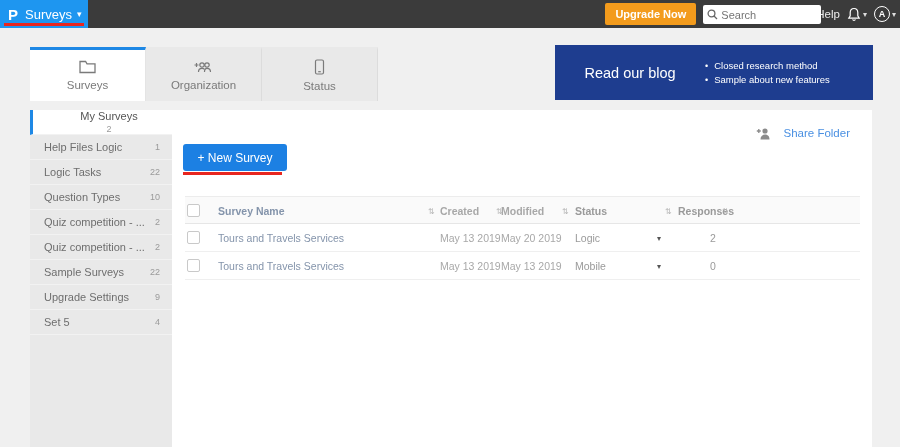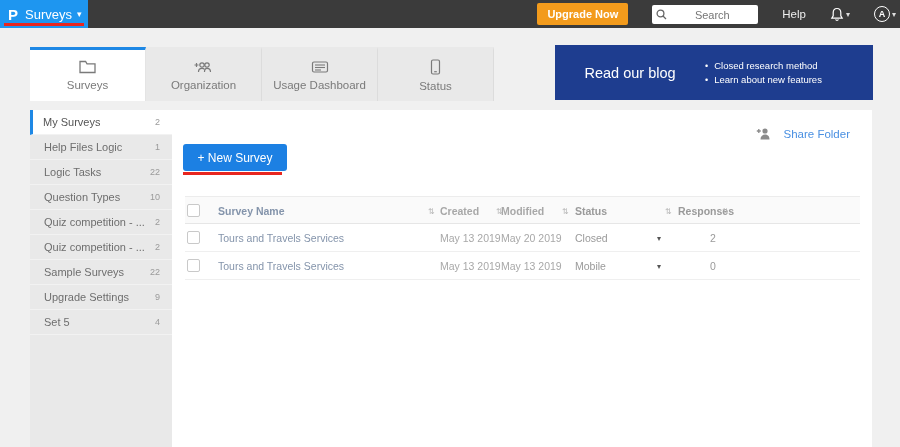--- a/index.html
+++ b/index.html
@@ -8,25 +8,25 @@
 
   
   .topbar { position:absolute; top:0; left:0; width:900px; height:28px; background:#3b3b3b; }
   .logo-box { position:absolute; top:0; left:0; width:88px; height:28px; background:#1e96f0; display:flex; align-items:center; padding-left:8px; cursor:pointer; }
   .logo-glyph { color:#fff; font-size:15px; font-weight:bold; margin-right:7px; }
   .logo-title { color:#fff; font-size:13px; }
   .logo-caret { color:#fff; font-size:9px; margin-left:5px; }
   .logo-underline { position:absolute; left:4px; top:23px; width:80px; height:3px; background:#e8261f; }
   .nsv-underline { position:absolute; left:183px; top:172px; width:99px; height:3px; background:#e8261f; }
 
-  .topbar-right { position:absolute; right:4px; top:0; height:28px; display:flex; align-items:center; gap:24px;padding-left:40px; }
+  .topbar-right { position:absolute; right:4px; top:0; height:28px; display:flex; align-items:center; gap:7px;padding-left:40px; }
   .upgrade-btn { background:#f39b1c; color:#fff; border:none; font-family:inherit; font-size:11px; font-weight:bold; padding:5px 10px; border-radius:2px; cursor:pointer; }
   .search-wrap { position:relative; width:106px; height:19px; }
   .search-wrap svg { position:absolute; left:4px; top:4px; }
-  .search-input { width:106px; height:19px; border:none; border-radius:2px; font-family:inherit; font-size:11px; padding:0 4px 0 18px; color:#444;text-align:center; }
+  .search-input { width:118px; height:19px; border:none; border-radius:2px; font-family:inherit; font-size:11px; padding:0 4px 0 18px; color:#444; }
   .help-label { color:#eee; font-size:11.5px; cursor:pointer; }
   .icon-btn { display:flex; align-items:center; cursor:pointer; }
   .tb-caret { color:#ddd; font-size:8px; margin-left:2px; }
   .avatar { width:16px; height:16px; border:1.5px solid #fff; border-radius:50%; color:#fff; font-size:9px; font-weight:bold; display:flex; align-items:center; justify-content:center; }
 
   
   .tabs { position:absolute; top:47px; left:30px; display:flex; }
   .tab { width:116px; height:54px; background:#e9e9e9; border-right:1px solid #dcdcdc; border-top:3px solid transparent; display:flex; flex-direction:column; align-items:center; justify-content:center; gap:5px; cursor:pointer; }
   .tab.active { background:#fff; border-top-color:#1e88e5; border-right-color:#e4e4e4; }
   .tab-label { font-size:11.5px; color:#7a7a7a; }
@@ -35,29 +35,29 @@
   
   .blog-panel { position:absolute; left:555px; top:45px; width:318px; height:55px; background:#1e3d8f; display:flex; align-items:center; cursor:pointer; }
   .blog-title { color:#fff; font-size:14.5px; width:150px; text-align:center; }
   .blog-bullets { list-style:none; }
   .blog-bullets li { color:#fff; font-size:9.5px; margin:3px 0; display:flex; align-items:center; }
   .blog-bullet-dot { font-size:9px; margin-right:6px; }
 
   
   .sidebar { position:absolute; left:30px; top:110px; width:142px; height:337px; background:#e9e9e9; }
   .side-item { position:relative; height:25px; display:flex; align-items:center; justify-content:space-between; padding:0 12px 0 14px; border-bottom:1px solid #f2f2f2; cursor:pointer; }
-  .side-item.active { background:#fff; border-left:3px solid #1e88e5; padding-left:10px; }
+  .side-item.active { background:#fff; border-left:3px solid #1e88e5; padding-left:25px;flex-direction:column; }
   .side-label { font-size:11px; color:#6e6e6e; white-space:nowrap; overflow:hidden; }
   .side-item.active .side-label { color:#555; }
   .side-count { font-size:9px; color:#9a9a9a; }
 
   
   .main { position:absolute; left:172px; top:110px; width:700px; height:337px; background:#fff; }
   .new-survey-btn { position:absolute; left:11px; top:34px; width:104px; height:27px; background:#1c80e3; color:#fff; border:none; border-radius:3px; font-family:inherit; font-size:12px; cursor:pointer; }
-  .share-folder { position:absolute; right:22px; top:17px; display:flex; align-items:center; gap:12px; cursor:pointer; }
+  .share-folder { position:absolute; right:22px; top:17px; display:flex; gap:12px; cursor:pointer; }
   .share-label { color:#4a90e2; font-size:11.5px; }
 
   
   .table { position:absolute; left:13px; top:86px; width:675px; }
   .t-row { position:relative; height:28px; border-bottom:1px solid #efefef; }
   .t-head { background:#fafafa; border-top:1px solid #ececec; border-bottom:1px solid #e6e6e6; }
   .cell { position:absolute; top:0; height:28px; display:flex; align-items:center; font-size:10.5px; }
   .hdr { color:#555; font-weight:bold; }
   .sort-ic { color:#b5b5b5; font-size:8px; cursor:pointer; }
   .checkbox { position:absolute; left:2px; top:7px; width:13px; height:13px; border:1px solid #c9c9c9; border-radius:2px; background:#fff; cursor:pointer; }
@@ -116,47 +116,38 @@
       <svg width="19" height="14" viewBox="0 0 19 14">
           <circle cx="8" cy="5" r="2.2" fill="none" stroke="#7a7a7a" stroke-width="1.2"></circle>
           <circle cx="13" cy="5" r="2.2" fill="none" stroke="#7a7a7a" stroke-width="1.2"></circle>
           <path d="M4.5 12 C4.5 9.5 6 8.4 8 8.4 C9 8.4 10 8.7 10.5 9.3" fill="none" stroke="#7a7a7a" stroke-width="1.2"></path>
           <path d="M10.5 12 C10.5 9.8 11.5 8.4 13 8.4 C15 8.4 16.5 9.5 16.5 12" fill="none" stroke="#7a7a7a" stroke-width="1.2"></path>
           <path d="M2.5 3 L2.5 7 M0.5 5 L4.5 5" stroke="#7a7a7a" stroke-width="1.2"></path>
         </svg>
       <span class="tab-label">Organization</span>
     </div>
     <div class="tab">
-      <svg width="18" height="14" viewBox="0 0 18 14">
-          <rect x="1.5" y="2" width="15" height="10" rx="1.5" fill="none" stroke="#7a7a7a" stroke-width="1.2"></rect>
-          <line x1="4" y1="5" x2="14" y2="5" stroke="#7a7a7a" stroke-width="1.1"></line>
-          <line x1="4" y1="7.5" x2="14" y2="7.5" stroke="#7a7a7a" stroke-width="1.1"></line>
-          <line x1="4" y1="10" x2="10" y2="10" stroke="#7a7a7a" stroke-width="1.1"></line>
-        </svg>
-      <span class="tab-label">Usage Dashboard</span>
-    </div>
-    <div class="tab">
       <svg width="11" height="16" viewBox="0 0 11 16">
           <rect x="1.5" y="1" width="8" height="14" rx="1.5" fill="none" stroke="#7a7a7a" stroke-width="1.2"></rect>
           <line x1="4.2" y1="12.7" x2="6.8" y2="12.7" stroke="#7a7a7a" stroke-width="1.2"></line>
         </svg>
       <span class="tab-label">Status</span>
     </div>
   </nav>
 
   <aside class="blog-panel">
     <div class="blog-title">Read our blog</div>
     <ul class="blog-bullets">
       <li>
           <span class="blog-bullet-dot">•</span>
           <span>Closed research method</span>
         </li>
       <li>
           <span class="blog-bullet-dot">•</span>
-          <span>Learn about new features</span>
+          <span>Sample about new features</span>
         </li>
     </ul>
   </aside>
 
   <nav class="sidebar">
     <div class="side-item active">
         <span class="side-label">My Surveys</span>
         <span class="side-count">2</span>
       </div>
     <div class="side-item">
@@ -220,21 +211,21 @@
         <span class="cell sort-ic s-resp">⇅</span>
         <span class="cell hdr c-resp" style="left:493px">Responses</span>
         <span class="cell sort-ic s-resp2">⇅</span>
       </div>
 
       <div class="t-row">
         <div class="checkbox"></div>
         <span class="cell c-name">Tours and Travels Services</span>
         <span class="cell c-created">May 13 2019</span>
         <span class="cell c-modified">May 20 2019</span>
-        <span class="cell c-status">Closed</span>
+        <span class="cell c-status">Logic</span>
         <span class="status-caret">▾</span>
         <span class="cell c-resp">2</span>
       </div>
 
       <div class="t-row">
         <div class="checkbox"></div>
         <span class="cell c-name">Tours and Travels Services</span>
         <span class="cell c-created">May 13 2019</span>
         <span class="cell c-modified">May 13 2019</span>
         <span class="cell c-status">Mobile</span>

